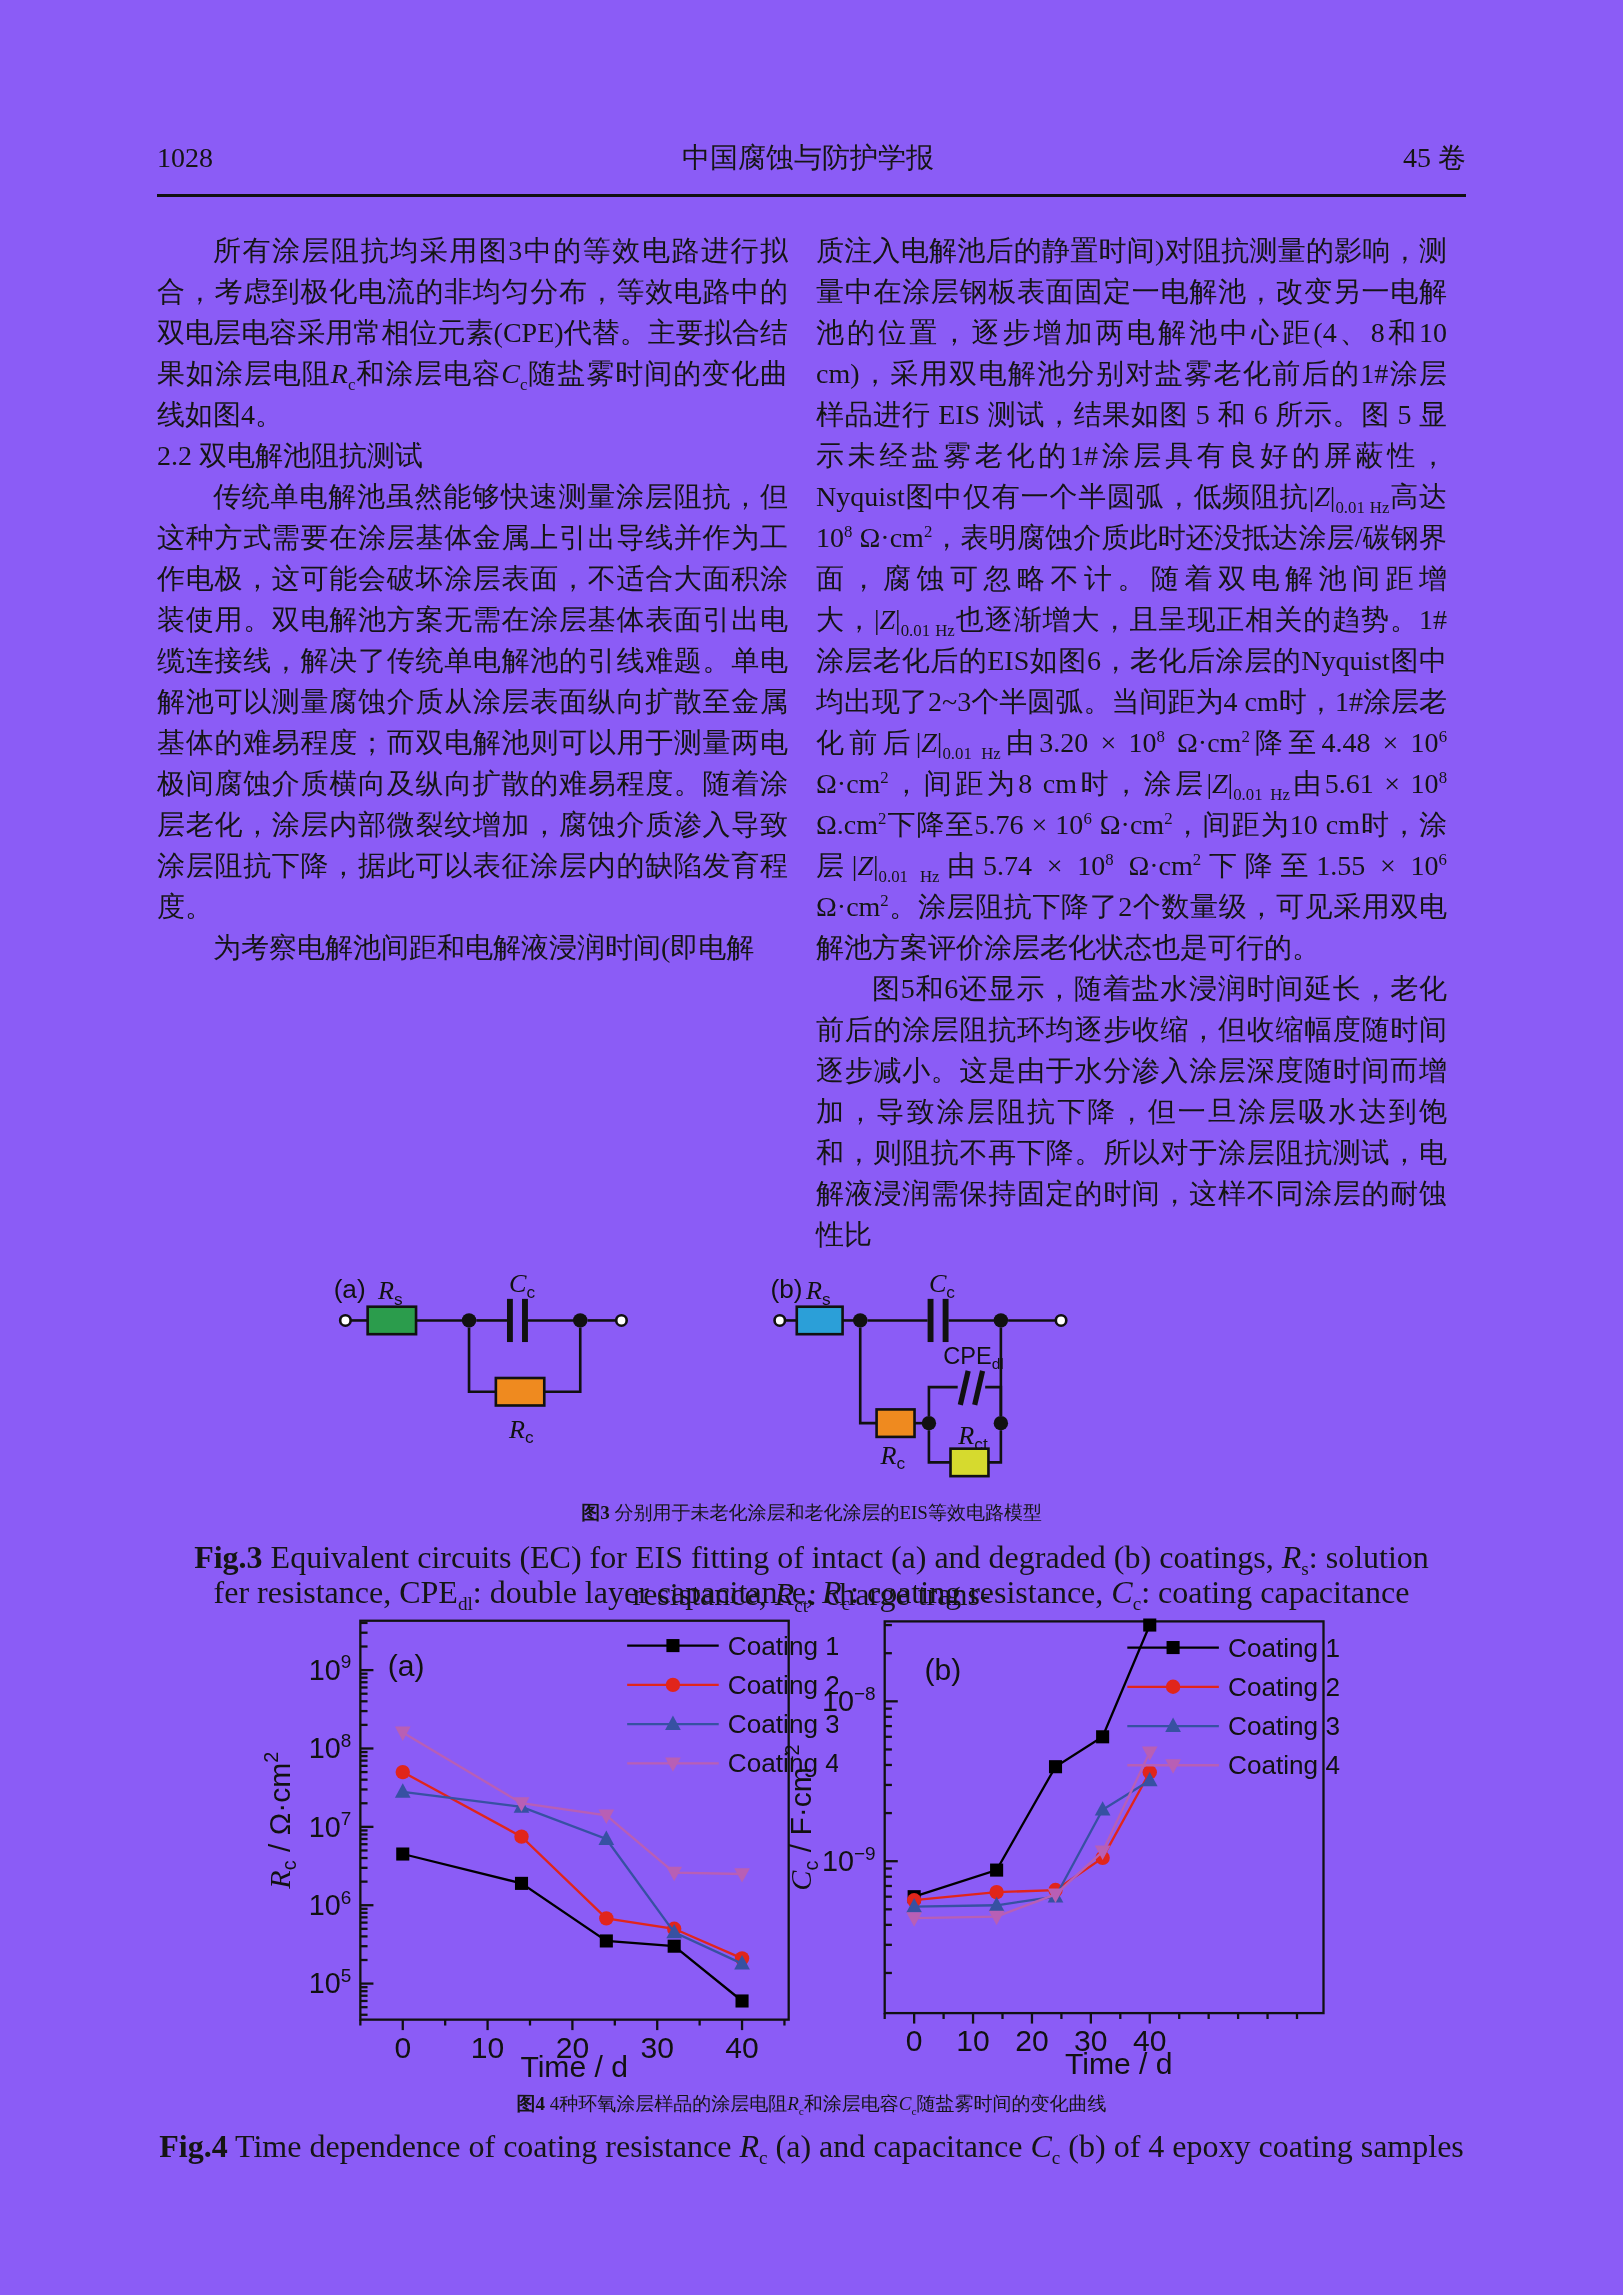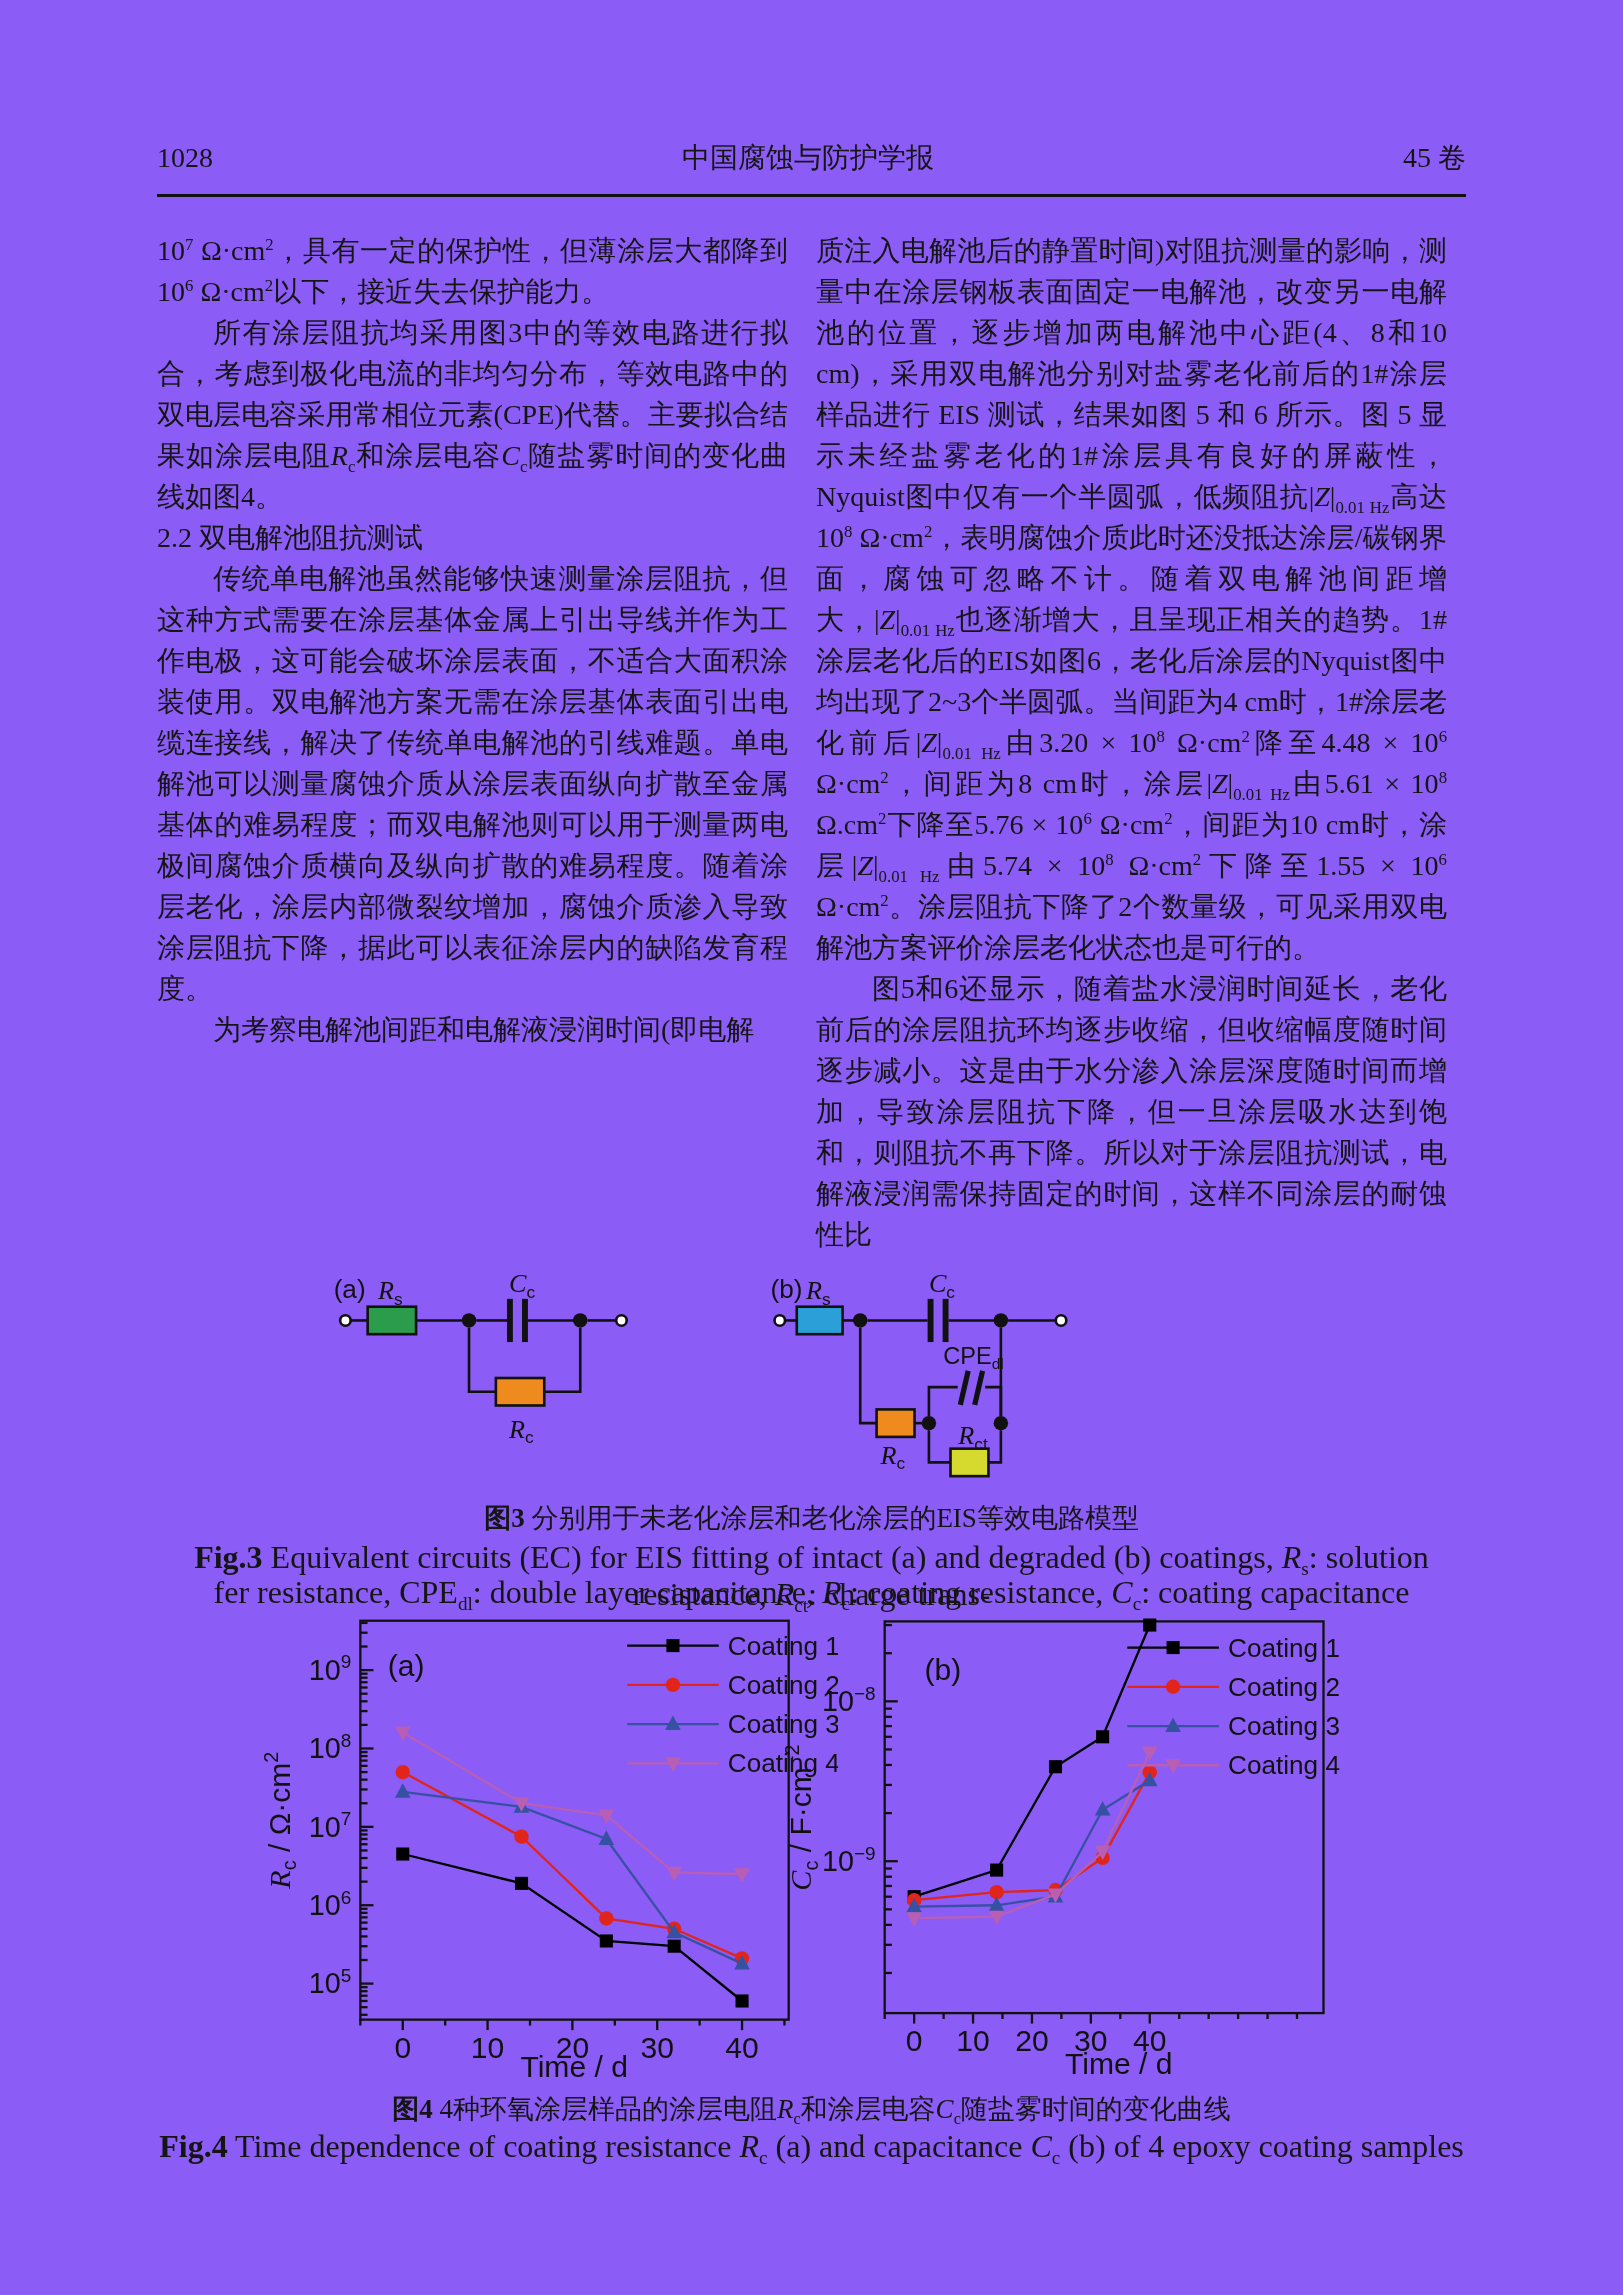--- a/index.html
+++ b/index.html
@@ -10,39 +10,38 @@
               justify-content:space-between;align-items:baseline;font-size:28px;}
   .rule{top:194px;left:157px;width:1309px;height:3.3px;background:#111;}
   .col{top:230px;width:631px;font-size:28px;line-height:41px;text-align:justify;}
   .col-left{left:157px;}
   .col-right{left:816px;}
   .col p{margin:0;}
   .col p.indent{text-indent:2em;}
   .col h3{margin:0;font-size:28px;line-height:41px;font-weight:normal;}
   sup,sub{font-size:60%;line-height:0;}
   .cap{left:157px;width:1309px;text-align:center;}
-  .cap-cn{font-size:27px;}
+  .cap-cn{font-size:19px;}
   .cap-en{font-size:32px;}
   svg text{font-family:"Liberation Sans","DejaVu Sans",sans-serif;fill:#111;}
   .wire{stroke:#111;stroke-width:4;fill:none;}
 </style>
 </head>
 <body>
 
 <div class="page">
 
   <div class="abs header-row">
     <span>1028</span>
     <span>中国腐蚀与防护学报</span>
     <span>45 卷</span>
   </div>
   <div class="abs rule"></div>
 
   <div class="abs col col-left">
-    <p>10<sup>7</sup> Ω·cm<sup>2</sup>，具有一定的保护性，但薄涂层大都降到10<sup>6</sup> Ω·cm<sup>2</sup>以下，接近失去保护能力。</p>
     <p class="indent">所有涂层阻抗均采用图3中的等效电路进行拟合，考虑到极化电流的非均匀分布，等效电路中的双电层电容采用常相位元素(CPE)代替。主要拟合结果如涂层电阻<i>R</i><sub>c</sub>和涂层电容<i>C</i><sub>c</sub>随盐雾时间的变化曲线如图4。</p>
     <h3>2.2 双电解池阻抗测试</h3>
     <p class="indent">传统单电解池虽然能够快速测量涂层阻抗，但这种方式需要在涂层基体金属上引出导线并作为工作电极，这可能会破坏涂层表面，不适合大面积涂装使用。双电解池方案无需在涂层基体表面引出电缆连接线，解决了传统单电解池的引线难题。单电解池可以测量腐蚀介质从涂层表面纵向扩散至金属基体的难易程度；而双电解池则可以用于测量两电极间腐蚀介质横向及纵向扩散的难易程度。随着涂层老化，涂层内部微裂纹增加，腐蚀介质渗入导致涂层阻抗下降，据此可以表征涂层内的缺陷发育程度。</p>
     <p class="indent">为考察电解池间距和电解液浸润时间(即电解</p>
   </div>
 
   <div class="abs col col-right">
     <p>质注入电解池后的静置时间)对阻抗测量的影响，测量中在涂层钢板表面固定一电解池，改变另一电解池的位置，逐步增加两电解池中心距(4、8和10 cm)，采用双电解池分别对盐雾老化前后的1#涂层样品进行 EIS 测试，结果如图 5 和 6 所示。图 5 显示未经盐雾老化的1#涂层具有良好的屏蔽性，Nyquist图中仅有一个半圆弧，低频阻抗|<i>Z</i>|<sub>0.01 Hz</sub>高达10<sup>8</sup> Ω·cm<sup>2</sup>，表明腐蚀介质此时还没抵达涂层/碳钢界面，腐蚀可忽略不计。随着双电解池间距增大，|<i>Z</i>|<sub>0.01 Hz</sub>也逐渐增大，且呈现正相关的趋势。1#涂层老化后的EIS如图6，老化后涂层的Nyquist图中均出现了2~3个半圆弧。当间距为4 cm时，1#涂层老化前后|<i>Z</i>|<sub>0.01 Hz</sub>由3.20 × 10<sup>8</sup> Ω·cm<sup>2</sup>降至4.48 × 10<sup>6</sup> Ω·cm<sup>2</sup>，间距为8 cm时，涂层|<i>Z</i>|<sub>0.01 Hz</sub>由5.61 × 10<sup>8</sup> Ω.cm<sup>2</sup>下降至5.76 × 10<sup>6</sup> Ω·cm<sup>2</sup>，间距为10 cm时，涂层|<i>Z</i>|<sub>0.01 Hz</sub>由5.74 × 10<sup>8</sup> Ω·cm<sup>2</sup>下降至1.55 × 10<sup>6</sup> Ω·cm<sup>2</sup>。涂层阻抗下降了2个数量级，可见采用双电解池方案评价涂层老化状态也是可行的。</p>
     <p class="indent">图5和6还显示，随着盐水浸润时间延长，老化前后的涂层阻抗环均逐步收缩，但收缩幅度随时间逐步减小。这是由于水分渗入涂层深度随时间而增加，导致涂层阻抗下降，但一旦涂层吸水达到饱和，则阻抗不再下降。所以对于涂层阻抗测试，电解液浸润需保持固定的时间，这样不同涂层的耐蚀性比</p>
   </div>

